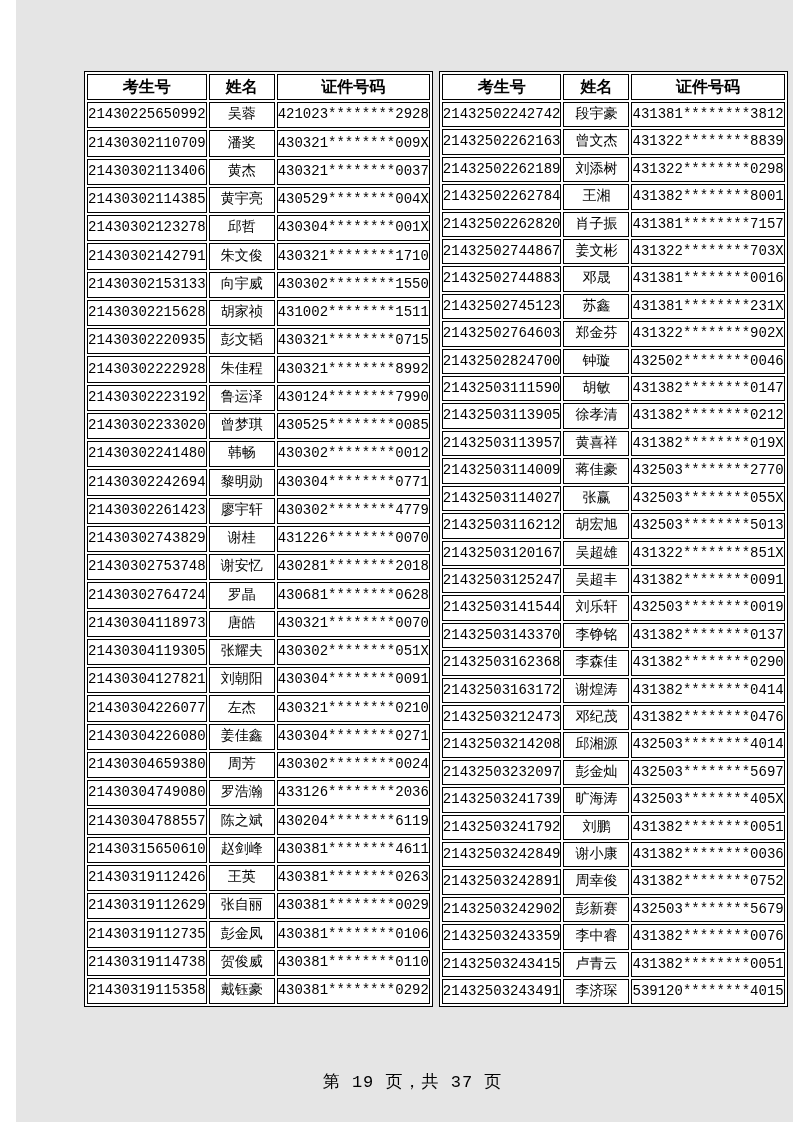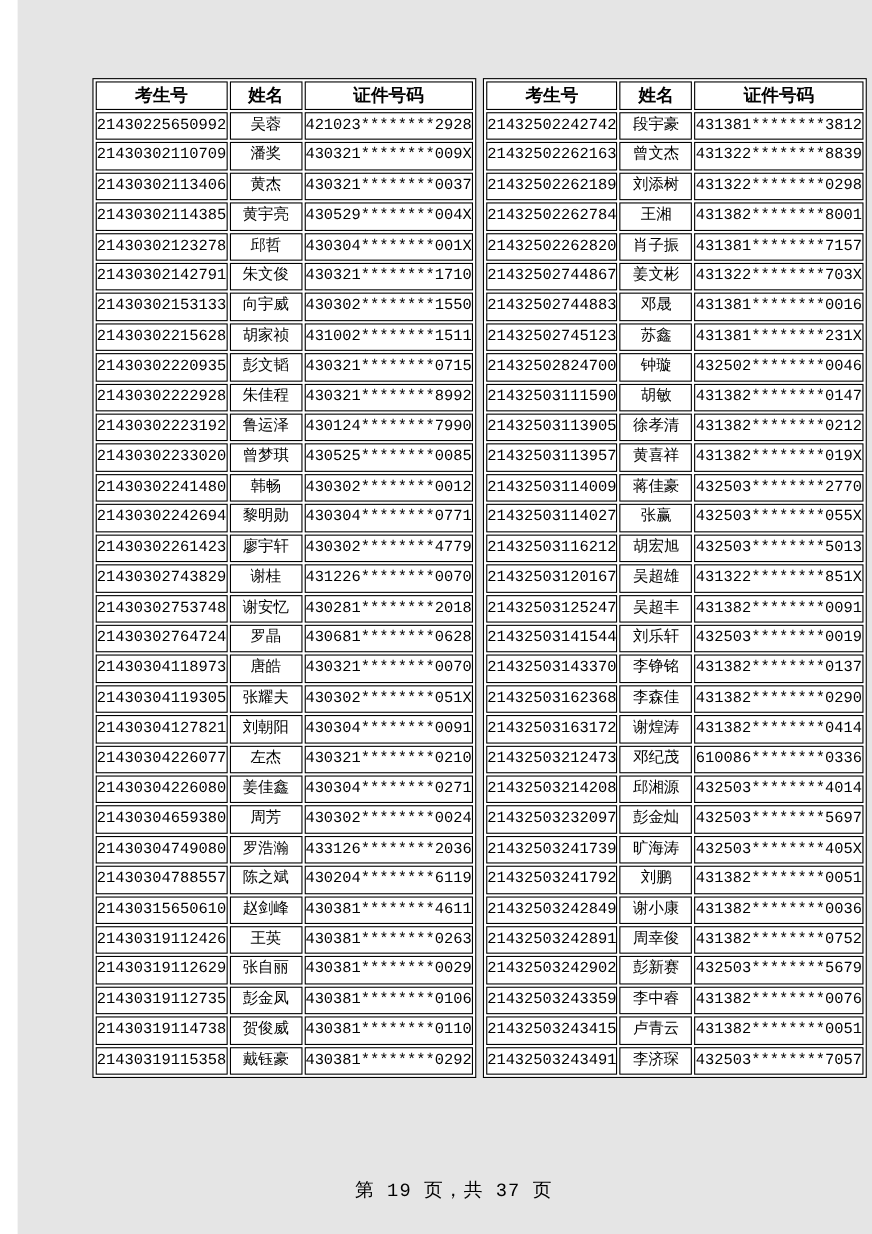--- a/index.html
+++ b/index.html
@@ -297,20 +297,25 @@
             <td class="col-no">21432502744883</td>
             <td class="col-name">邓晟</td>
             <td class="col-id">431381********0016</td>
           </tr>
           <tr>
             <td class="col-no">21432502745123</td>
             <td class="col-name">苏鑫</td>
             <td class="col-id">431381********231X</td>
           </tr>
           <tr>
+            <td class="col-no">21432502764603</td>
+            <td class="col-name">郑金芬</td>
+            <td class="col-id">431322********902X</td>
+          </tr>
+          <tr>
             <td class="col-no">21432502824700</td>
             <td class="col-name">钟璇</td>
             <td class="col-id">432502********0046</td>
           </tr>
           <tr>
             <td class="col-no">21432503111590</td>
             <td class="col-name">胡敏</td>
             <td class="col-id">431382********0147</td>
           </tr>
           <tr>
@@ -364,21 +369,21 @@
             <td class="col-id">431382********0290</td>
           </tr>
           <tr>
             <td class="col-no">21432503163172</td>
             <td class="col-name">谢煌涛</td>
             <td class="col-id">431382********0414</td>
           </tr>
           <tr>
             <td class="col-no">21432503212473</td>
             <td class="col-name">邓纪茂</td>
-            <td class="col-id">610086********0336</td>
+            <td class="col-id">431382********0476</td>
           </tr>
           <tr>
             <td class="col-no">21432503214208</td>
             <td class="col-name">邱湘源</td>
             <td class="col-id">432503********4014</td>
           </tr>
           <tr>
             <td class="col-no">21432503232097</td>
             <td class="col-name">彭金灿</td>
             <td class="col-id">432503********5697</td>
@@ -414,21 +419,21 @@
             <td class="col-id">431382********0076</td>
           </tr>
           <tr>
             <td class="col-no">21432503243415</td>
             <td class="col-name">卢青云</td>
             <td class="col-id">431382********0051</td>
           </tr>
           <tr>
             <td class="col-no">21432503243491</td>
             <td class="col-name">李济琛</td>
-            <td class="col-id">432503********7057</td>
+            <td class="col-id">539120********4015</td>
           </tr>
         </tbody>
     </table>
 
   </div>
 
   <div class="footer">第 19 页，共 37 页</div>
 
 </div>
 

